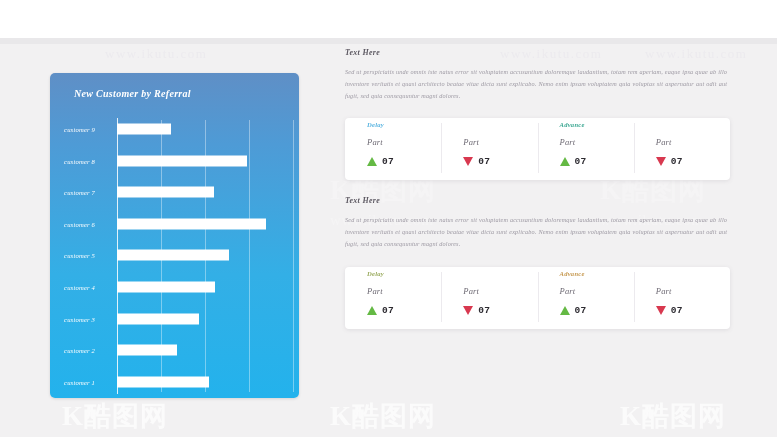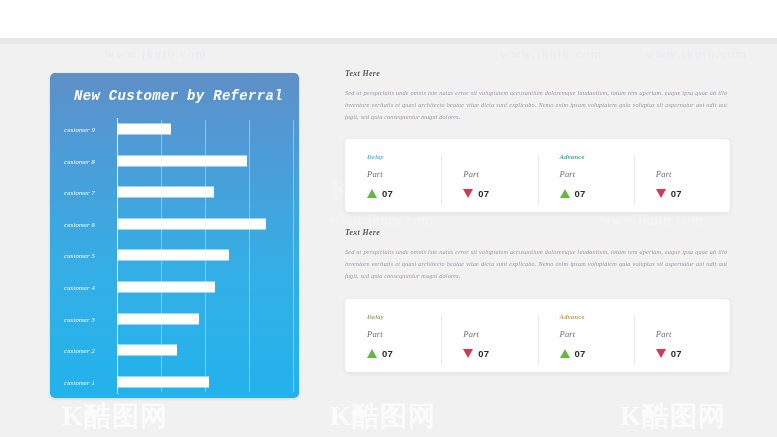--- a/index.html
+++ b/index.html
@@ -73,26 +73,25 @@
     width: 249px; height: 325px;
     border-radius: 5px;
     background: linear-gradient(180deg, #5f8fc6 0%, #4e9bd6 22%, #33afe6 62%, #23b2ec 100%);
     box-shadow: 0 1px 3px rgba(0,0,0,.12);
     overflow: hidden;
   }
   #chart-title {
     position: absolute;
     left: 24px; top: 15px;
     color: #ffffff;
-    font-size: 14px;
+    font-size: 10px;
     font-style: italic;
     font-weight: 700;
     letter-spacing: .3px;
     white-space: nowrap;
-    font-family: Liberation Mono, monospace;
   }
   .plot {
     position: absolute;
     left: 0; top: 41px;
     width: 249px; height: 284px;
   }
   .gridline {
     position: absolute;
     top: 6px;
     width: 1px;
@@ -128,21 +127,21 @@
     left: 67px;
     top: 50%;
     transform: translateY(-50%);
     height: 11px;
     background: #ffffff;
   }
 
   
   #right-col {
     position: absolute;
-    left: 345px; top: 69px;
+    left: 345px; top: 48px;
     width: 385px;
   }
   .block { margin-bottom: 16px; }
   .block-title {
     color: #5e5a63;
     font-size: 8px;
     font-style: italic;
     font-weight: 700;
     letter-spacing: .3px;
     margin-bottom: 9px;
@@ -157,21 +156,21 @@
     width: 382px;
   }
 
   
   .metric-card {
     position: relative;
     width: 385px;
     background: #ffffff;
     border-radius: 4px;
     box-shadow: 0 1px 4px rgba(90,85,100,.13);
-    padding: 14px 0 13px 0;
+    padding: 3px 0 13px 0;
     display: flex;
   }
   .metric-col {
     flex: 1;
     position: relative;
     padding-left: 22px;
   }
   .metric-col + .metric-col::before {
     content: "";
     position: absolute;
@@ -203,21 +202,21 @@
   }
   .tri {
     width: 0; height: 0;
     border-left: 5px solid transparent;
     border-right: 5px solid transparent;
   }
   .tri.up { border-bottom: 9px solid #64b944; }
   .tri.down { border-top: 9px solid #d8384f; }
   .metric-num {
     color: #2c2a30;
-    font-family: Liberation Sans, sans-serif;
+    font-family: Liberation Mono, monospace;
     font-size: 9.5px;
     font-weight: 700;
     letter-spacing: .2px;
   }
 </style>
 </head>
 <body>
 
 <div id="stage">
 

